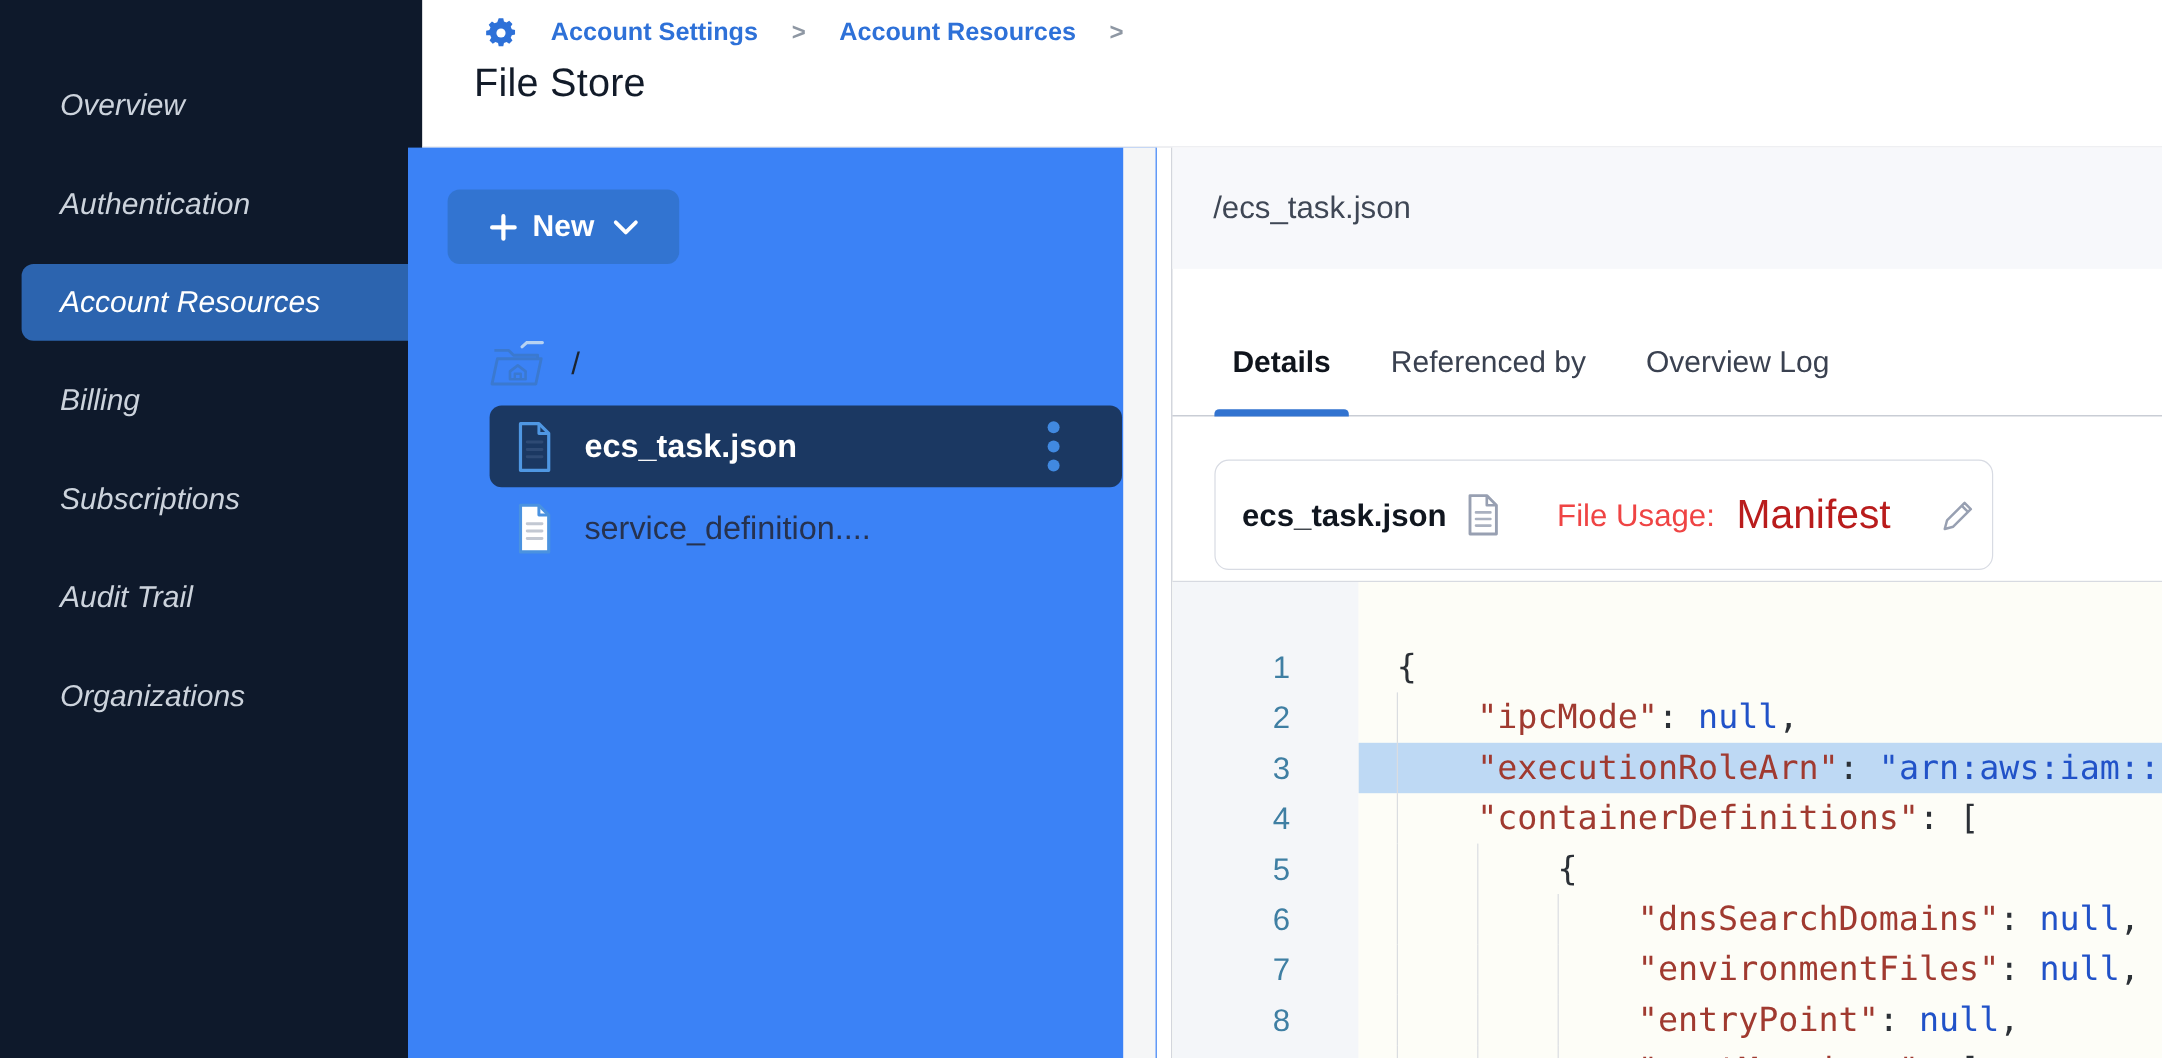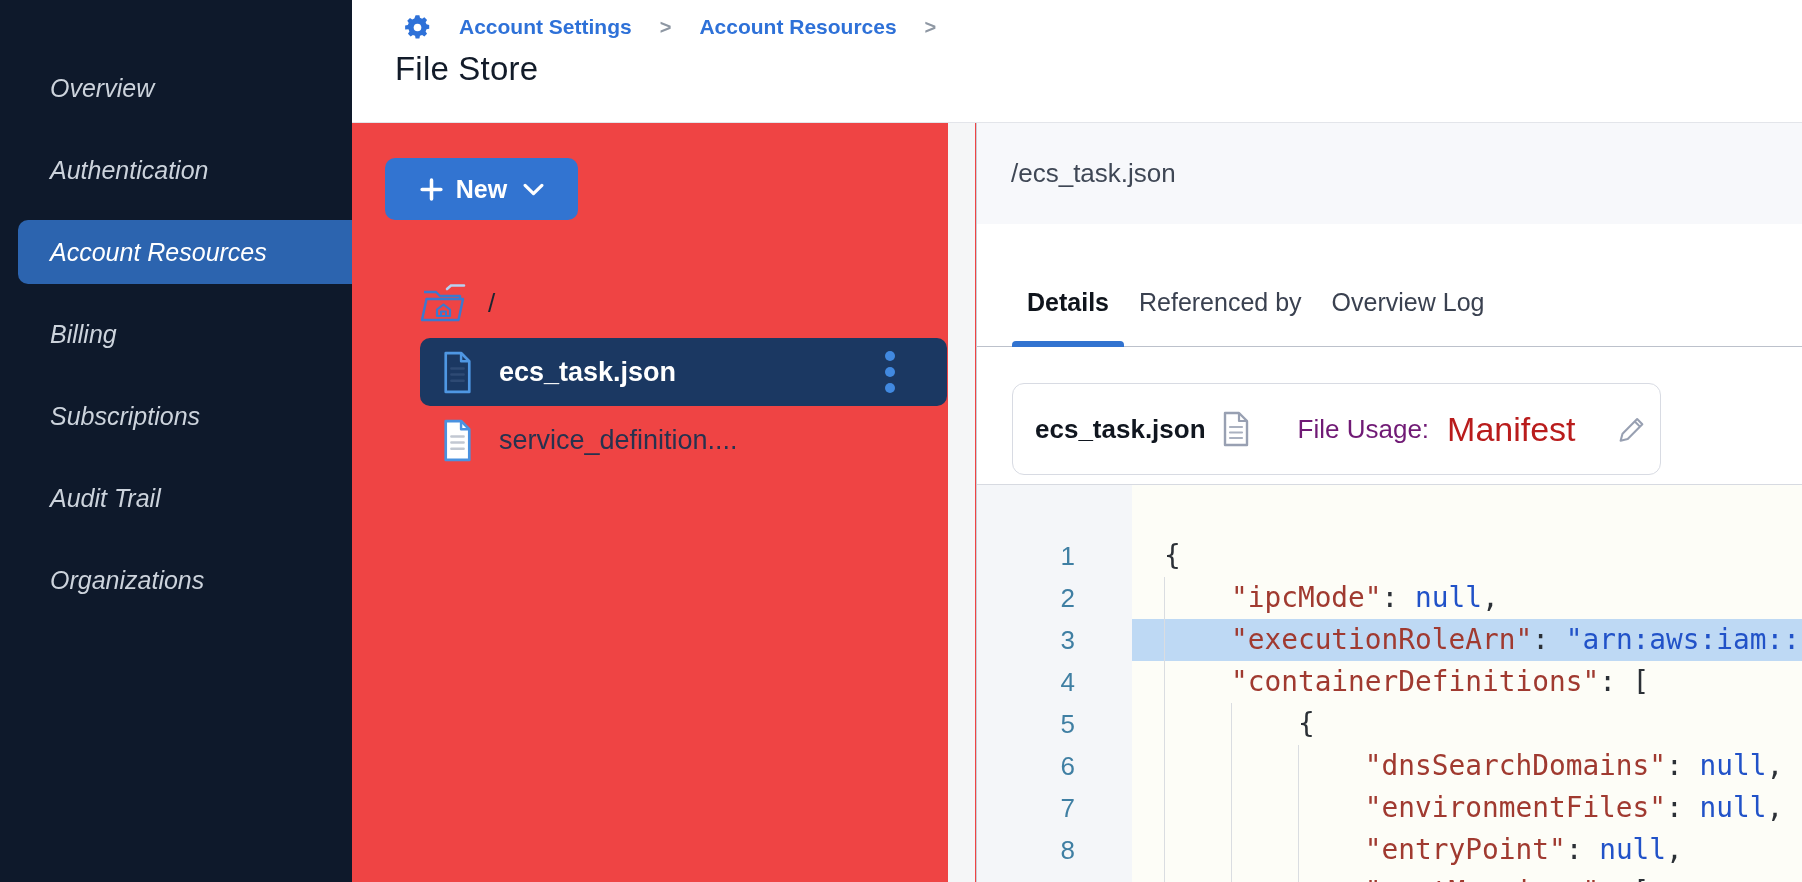--- a/index.html
+++ b/index.html
@@ -20,21 +20,21 @@
   .app-header { position:absolute; left:352px; top:0; width:1450px; height:123px;
                 background:#fff; border-bottom:1px solid #e3e5ea; }
   .breadcrumb { position:absolute; left:52px; top:10px; height:34px;
                 display:flex; align-items:center; gap:28px; }
   .crumb { color:#2e71d8; font-size:21px; font-weight:600; cursor:pointer; white-space:nowrap; }
   .crumb-sep { color:#8e97a3; font-size:20px; font-weight:600; }
   .page-title { position:absolute; left:43px; top:50px; font-size:33px; font-weight:400;
                 color:#121b29; letter-spacing:.2px; }
 
   
-  .file-panel { position:absolute; left:352px; top:123px; width:624px; height:759px; background:#ef4444; }
+  .file-panel { position:absolute; left:340px; top:123px; width:624px; height:759px; background:#3b82f6; }
   .scroll-track { position:absolute; right:1px; top:0; bottom:0; width:27px; background:#f5f6f7; }
   .new-btn { position:absolute; left:33px; top:35px; width:193px; height:62px;
              background:#3274d1; border-radius:10px; display:flex; align-items:center;
              justify-content:center; gap:12px; color:#fff; font-size:25px; font-weight:700;
              cursor:pointer; }
   .root-row { position:absolute; left:68px; top:160px; display:flex; align-items:center; gap:22px; }
   .root-label { font-size:26px; color:#1c2430; font-weight:500; }
   .file-row { position:absolute; left:68px; width:527px; height:68px; display:flex;
               align-items:center; padding-left:22px; gap:26px; cursor:pointer; }
   .file-row.selected { background:#1b3862; border-radius:10px; }
@@ -44,33 +44,33 @@
            gap:6px; cursor:pointer; padding:4px; }
   .kebab i { width:10px; height:10px; border-radius:50%; background:#4189e0; display:block; }
 
   
   .detail-panel { position:absolute; left:976px; top:123px; width:826px; height:759px;
                   background:#fff; border-left:1px solid #c9cdd5; }
   .path-band { position:absolute; left:0; top:0; right:0; height:101px; background:#f7f8fb;
                display:flex; align-items:center; padding-left:34px; }
   .path-text { font-size:26px; color:#3f4755; }
   .tabs { position:absolute; left:0; top:101px; right:0; height:123px; display:flex;
-          align-items:center; padding-left:35px; padding-top:34px; 
+          align-items:center; padding-left:35px; padding-top:34px; gap:20px;
           border-bottom:1px solid #bcc1cb; }
   .tab { position:relative; height:100%; display:flex; align-items:center;
          padding:0 15px; font-size:25px; color:#3a4150; cursor:pointer; white-space:nowrap; }
   .tab.active { font-weight:700; color:#0f141c; }
   .tab.active::after { content:""; position:absolute; left:0; right:0; bottom:-1px;
                        height:6px; background:#3273d0; border-radius:4px 4px 0 0; }
   .file-card { position:absolute; left:35px; top:260px; width:649px; height:92px;
                border:1.5px solid #d8dbe3; border-radius:12px; display:flex;
                align-items:center; padding:0 22px; gap:16px; background:#fff; }
   .card-name { font-size:26px; font-weight:700; color:#10161f; white-space:nowrap; }
   .card-divider { width:2px; height:44px; background:#222834; margin:0 8px; }
-  .usage-label { font-size:26px; color:#701a75; white-space:nowrap; }
+  .usage-label { font-size:26px; color:#ef4444; white-space:nowrap; }
   .usage-value { font-size:34px; color:#b91c1c; margin-left:2px; white-space:nowrap; }
   .pencil-btn { margin-left:22px; cursor:pointer; display:flex; align-items:center; }
 
   
   .code-wrap { position:absolute; left:0; right:0; top:361px; bottom:0;
                border-top:1px solid #d7dae1; display:flex; background:#fdfdf7; overflow:hidden; }
   .gutter { width:155px; background:#f4f6f9; padding-top:50px; flex:none; }
   .lineno { height:42px; line-height:42px; text-align:right; padding-right:57px;
             font-size:26px; color:#3f7fa3; }
   .code-col { flex:1; padding-top:50px; position:relative; overflow:hidden;

